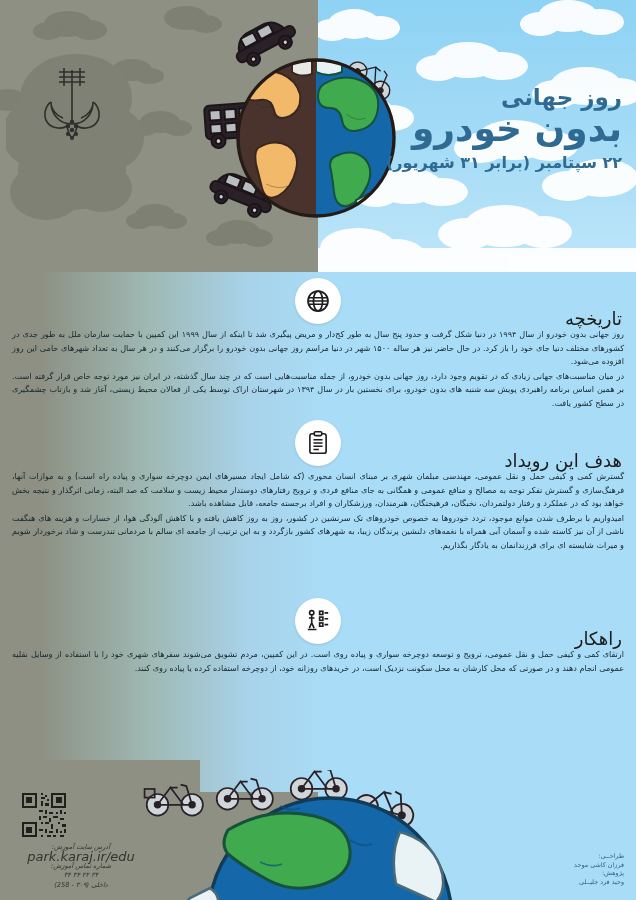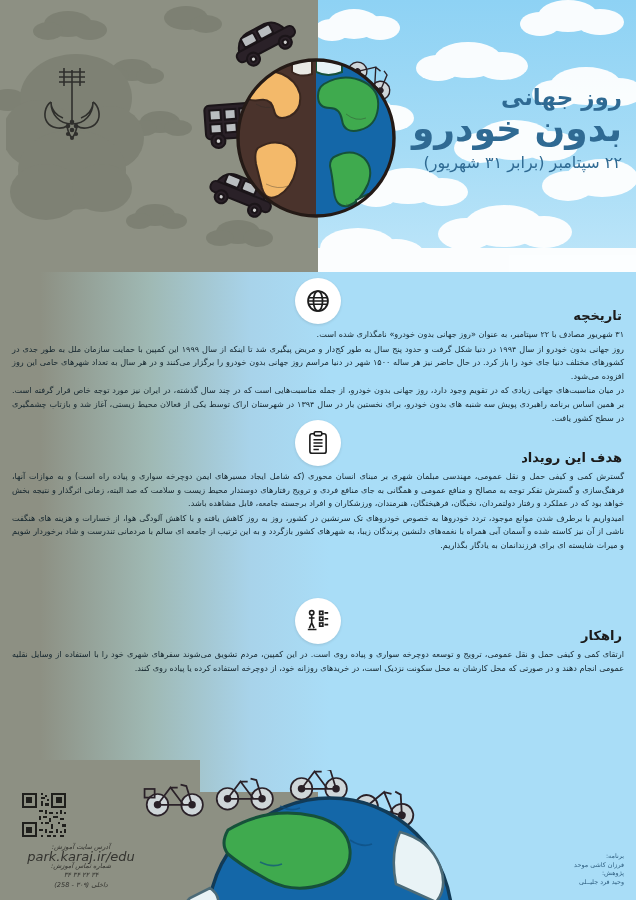--- a/index.html
+++ b/index.html
@@ -68,37 +68,37 @@
   }
   .title-line1 {
     font-size: 23px; font-weight: bold; color: #2f6a93;
     line-height: 26px; letter-spacing: -.5px;
   }
   .title-line2 {
     font-size: 36px; font-weight: bold; color: #2f6a93;
     line-height: 42px; letter-spacing: -1px; margin-top: -2px;
   }
   .title-line3 {
-    font-size: 16px; font-weight: normal; color: #2f6a93;
+    font-size: 16px; font-weight: bold; color: #2f6a93;
     line-height: 22px; margin-top: 2px;
   }
 
   
   .section { position: absolute; width: 636px; direction: rtl; }
   .sec-icon {
     position: absolute; left: 50%; transform: translateX(-50%); top: 0;
     width: 46px; height: 46px; border-radius: 50%;
     background: #ffffff;
     display: flex; align-items: center; justify-content: center;
     box-shadow: 0 1px 3px rgba(0,0,0,.12);
   }
   .sec-icon svg { width: 26px; height: 26px; }
   .sec-title {
     position: absolute; right: 14px; top: 30px;
-    font-size: 13px; font-weight: bold; color: #1b1b1b;
+    font-size: 18px; font-weight: normal; color: #1b1b1b;
     letter-spacing: .5px;
   }
   .sec-body {
     position: absolute; right: 12px; left: 12px; top: 50px;
     font-size: 8.1px; line-height: 13.6px;
     color: #15262e; text-align: justify;
     direction: rtl;
   }
   .sec-body p { margin-bottom: 1px; }
 
@@ -333,21 +333,20 @@
   <div class="section" style="top:278px;">
     <div class="sec-icon">
       <svg viewBox="0 0 24 24" fill="none" stroke="#1d1d1d" stroke-width="1.6">
         <circle cx="12" cy="12" r="9.2"></circle>
         <ellipse cx="12" cy="12" rx="4.2" ry="9.2"></ellipse>
         <path d="M3 9h18M3 15h18M2.8 12h18.4"></path>
       </svg>
     </div>
     <div class="sec-title">تاریخچه</div>
     <div class="sec-body">
-      <p>۳۱ شهریور مصادف با ۲۲ سپتامبر، به عنوان «روز جهانی بدون خودرو» نامگذاری شده است.</p>
       <p>روز جهانی بدون خودرو از سال ۱۹۹۴ در دنیا شکل گرفت و حدود پنج سال به طور کج‌دار و مریض پیگیری شد تا اینکه از سال ۱۹۹۹ این کمپین با حمایت سازمان ملل به طور جدی در کشورهای مختلف دنیا جای خود را باز کرد. در حال حاضر نیز هر ساله ۱۵۰۰ شهر در دنیا مراسم روز جهانی بدون خودرو را برگزار می‌کنند و در هر سال به تعداد شهرهای حامی این روز افزوده می‌شود.</p>
       <p>در میان مناسبت‌های جهانی زیادی که در تقویم وجود دارد، روز جهانی بدون خودرو، از جمله مناسبت‌هایی است که در چند سال گذشته، در ایران نیز مورد توجه خاص قرار گرفته است. بر همین اساس برنامه راهبردی پویش سه شنبه های بدون خودرو، برای نخستین بار در سال ۱۳۹۴ در شهرستان اراک توسط یکی از فعالان محیط زیستی، آغاز شد و بازتاب چشمگیری در سطح کشور یافت.</p>
     </div>
   </div>
 
   <div class="section" style="top:420px;">
     <div class="sec-icon">
       <svg viewBox="0 0 24 24" fill="none" stroke="#1d1d1d" stroke-width="1.5">
         <rect x="4.5" y="3.5" width="15" height="18" rx="2"></rect>
         <rect x="8.5" y="1.6" width="7" height="3.6" rx="1.2" fill="#ffffff"></rect>
@@ -480,19 +479,19 @@
 
   <div class="footer-contact">
     <div>آدرس سایت آموزش:</div>
     <div class="lat">park.karaj.ir/edu</div>
     <div>شماره تماس آموزش:</div>
     <div>۳۴ ۲۲ ۳۴ ۳۴</div>
     <div>داخلی (۳۰۹ - 258)</div>
   </div>
 
   <div class="credits">
-    <div>برنامه:</div>
+    <div>طراحــی:</div>
     <div>فرزان کاشی موحد</div>
     <div>پژوهش:</div>
     <div>وحید فرد جلیــلی</div>
   </div>
 
 </div>
 
 </body></html>

